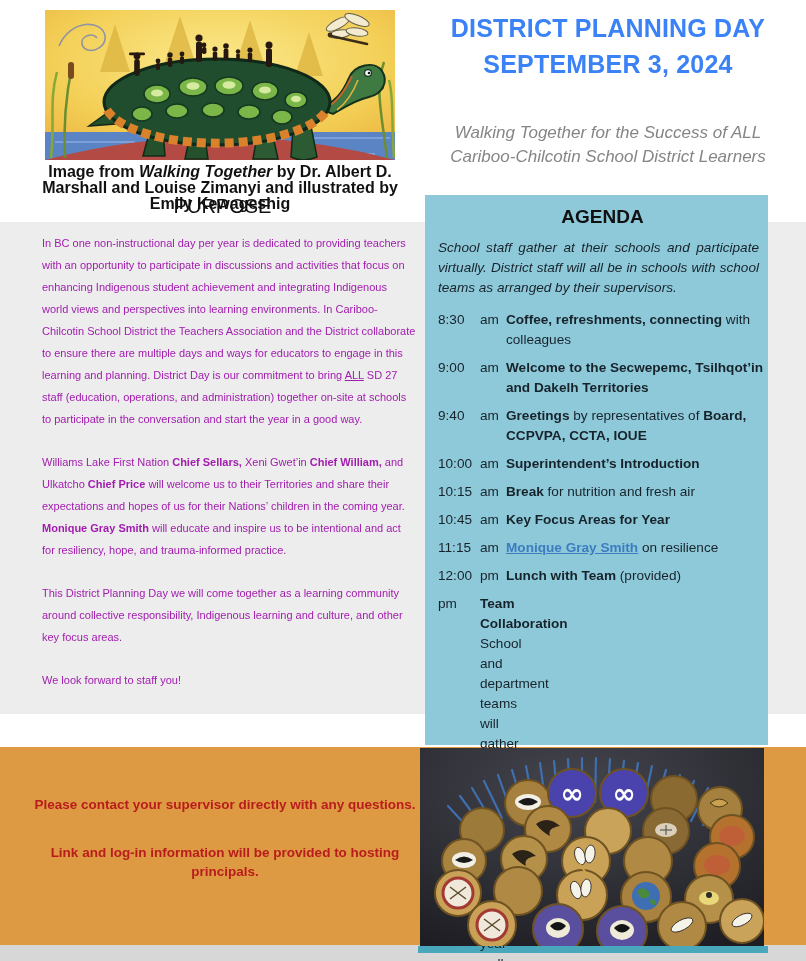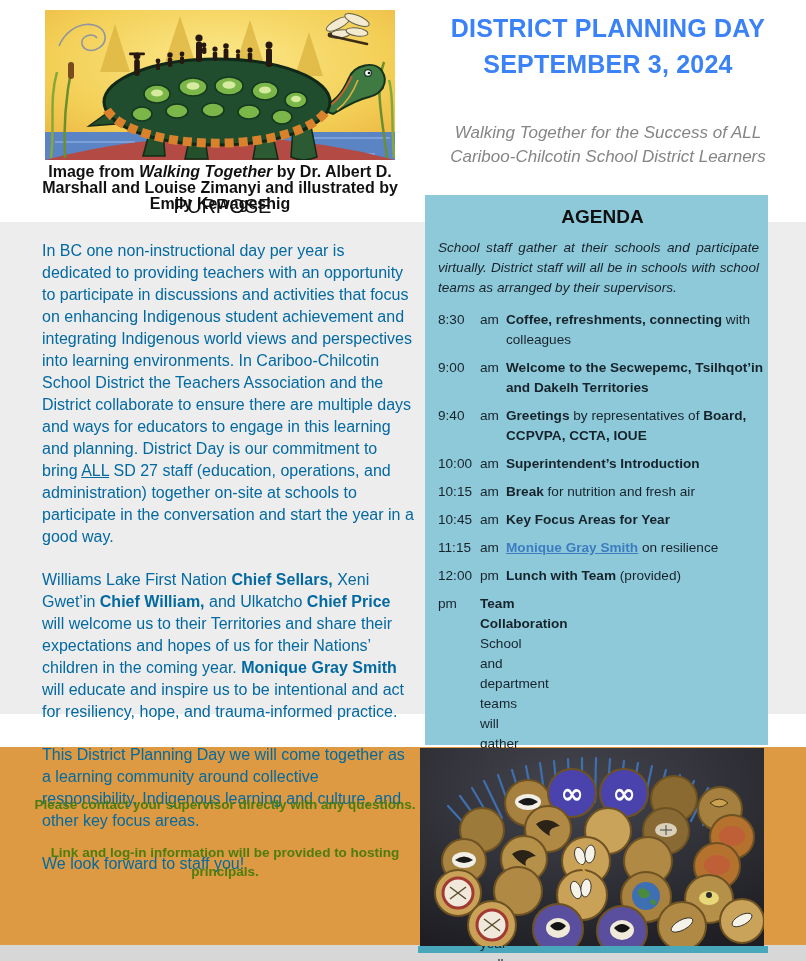--- a/index.html
+++ b/index.html
@@ -32,21 +32,21 @@
   .subtitle{
     margin:39px auto 0 auto;max-width:340px;
     font-size:17px;font-style:italic;color:#858585;line-height:24px;
   }
 
   
   .purpose-heading{
     left:35px;top:195px;width:375px;text-align:center;
     font-size:20px;font-weight:400;color:#111;
   }
-  .purpose-body{left:42px;top:240px;width:374px;font-size:16px;line-height:22px;color:#0369a1;}
+  .purpose-body{left:42px;top:232px;width:374px;font-size:11px;line-height:22px;color:#a21caf;}
   .purpose-body p{margin:0 0 21px 0;}
 
   
   .agenda{
     left:425px;top:195px;width:343px;height:550px;
     background:var(--agenda_bg);
     box-sizing:border-box;padding:9px 1px 0 13px;
   }
   .agenda-heading{text-align:center;font-size:19px;font-weight:700;color:#111;margin:2px 0 10px 0;}
   .agenda-intro{
@@ -56,21 +56,21 @@
   .agenda-item{
     display:grid;grid-template-columns:42px 26px 1fr;
     font-size:13.6px;line-height:20px;color:#17232b;margin:0 0 8px 0;
   }
   .agenda-time{white-space:nowrap;}
   .link{color:var(--link_blue);text-decoration:underline;font-weight:700;cursor:pointer;}
 
   
   .footer-notes{
     left:30px;top:795px;width:390px;text-align:center;
-    font-size:13.5px;font-weight:700;color:#4d7c0f;line-height:19px;
+    font-size:13.5px;font-weight:700;color:#b91c1c;line-height:19px;
   }
   .footer-notes p{margin:0 0 29px 0;}
 
   
   .photo{left:420px;top:748px;width:344px;height:198px;}
   .photo svg{display:block;width:100%;height:100%;}
 </style>
 </head>
 <body>
 

